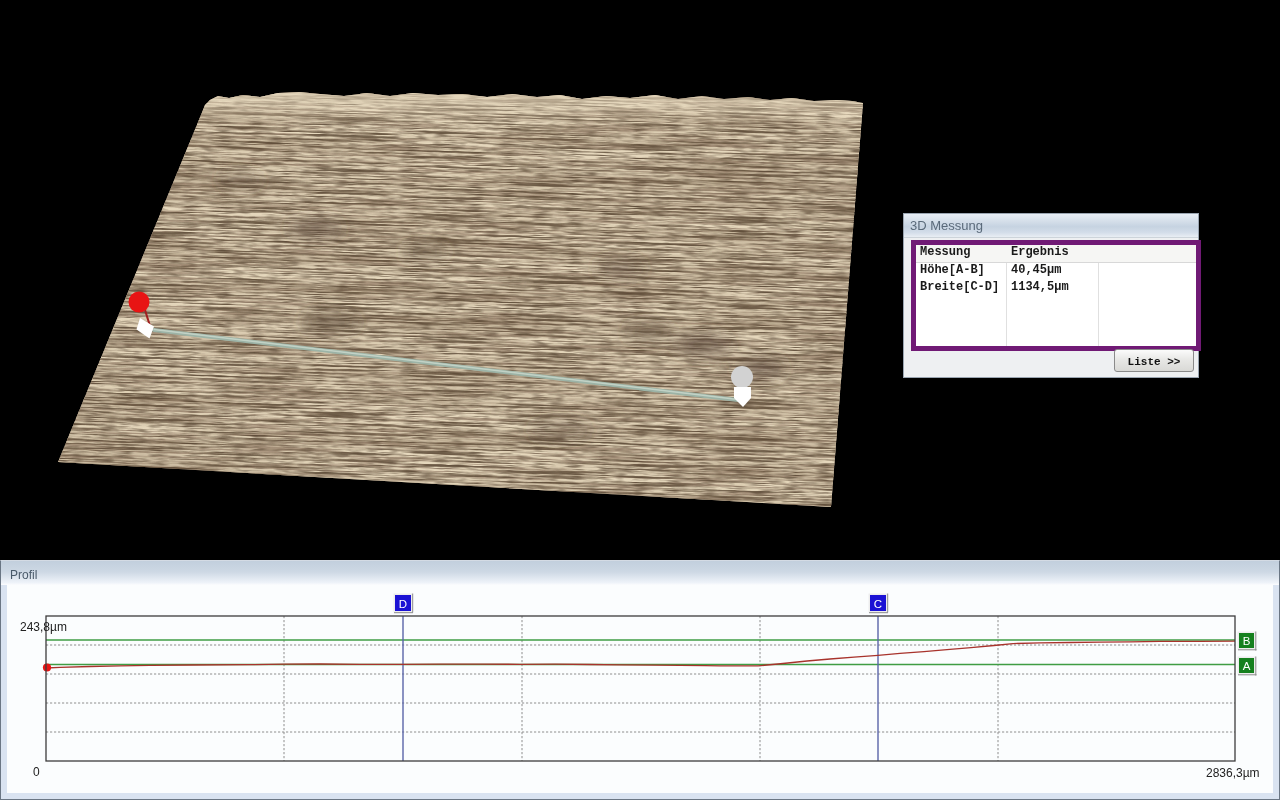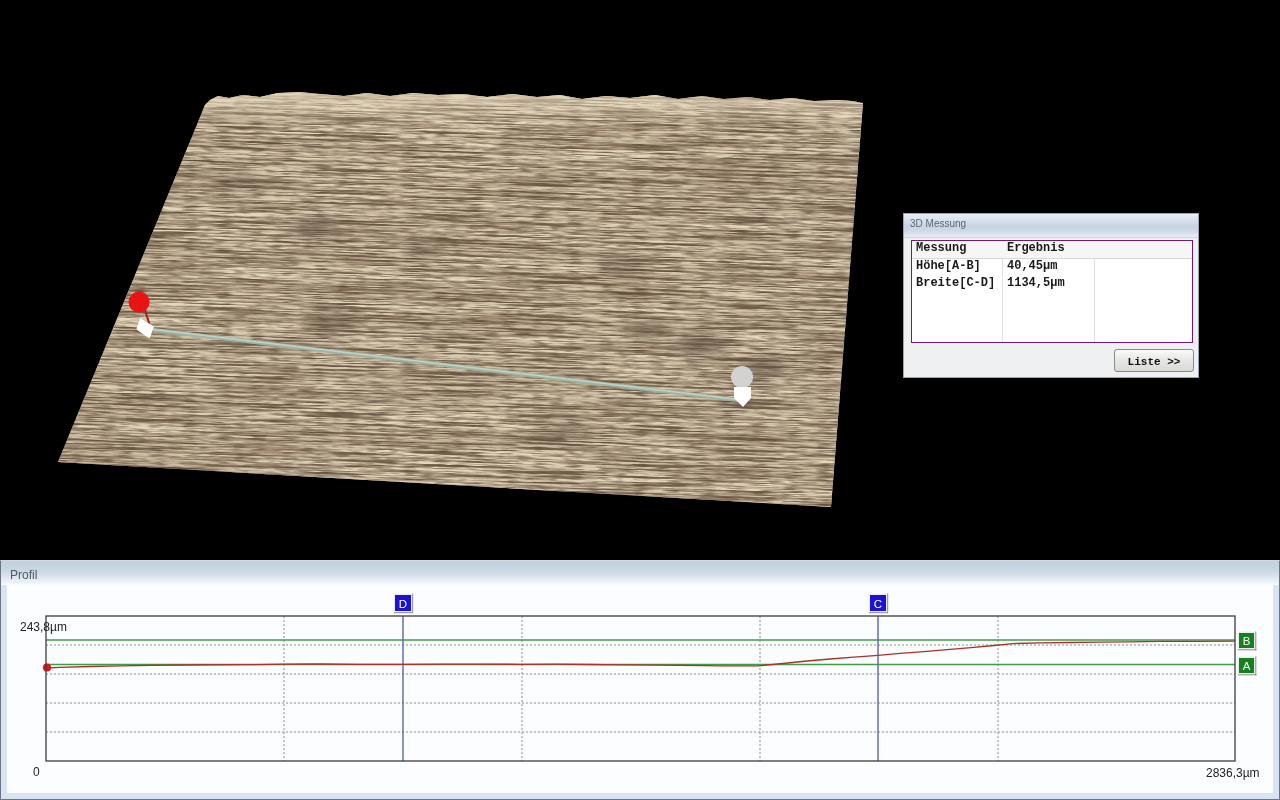--- a/index.html
+++ b/index.html
@@ -4,23 +4,23 @@
 <style>
   html,body{margin:0;padding:0;width:1280px;height:800px;background:#000;overflow:hidden;
     font-family:"Liberation Sans",sans-serif;}
   #scene{position:absolute;left:0;top:0;}
   
   #mpanel{position:absolute;left:903px;top:213px;width:294px;height:163px;
     background:#eef0f2;border:1px solid #9aa5b1;}
   #mtitle{position:absolute;left:0;top:0;width:100%;height:23px;
     background:linear-gradient(#e8eef5,#c6d3e1 55%,#d3dde9 80%,#e9eef4);
     border-bottom:1px solid #cdd4da;}
-  #mtitle span{position:absolute;left:6px;top:4px;font-size:10px;color:#5a6a7a;}
+  #mtitle span{position:absolute;left:6px;top:4px;font-size:13px;color:#5a6a7a;}
   #mtable{position:absolute;left:7px;top:26px;width:280px;height:101px;background:#fff;
-    border:1px solid #701a75;font-family:"Liberation Mono",monospace;font-size:12px;
+    border:5px solid #701a75;font-family:"Liberation Mono",monospace;font-size:12px;
     font-weight:bold;color:#1a1a1a;}
   #mhead{position:absolute;left:0;top:0;width:100%;height:17px;background:#f6f6f4;
     border-bottom:1px solid #d8d8d8;}
   .mcol1{position:absolute;left:4px;}
   .mcol2{position:absolute;left:95px;}
   .vline{position:absolute;top:0;height:100%;width:1px;background:#e0e0e0;}
   #mrows{position:absolute;left:0;top:18px;width:100%;}
   .mrow{position:absolute;width:100%;height:17px;}
   #lbtn{position:absolute;left:210px;top:135px;width:80px;height:23px;
     background:linear-gradient(#fbfbfb,#e8e8e6 45%,#d9d9d6);

